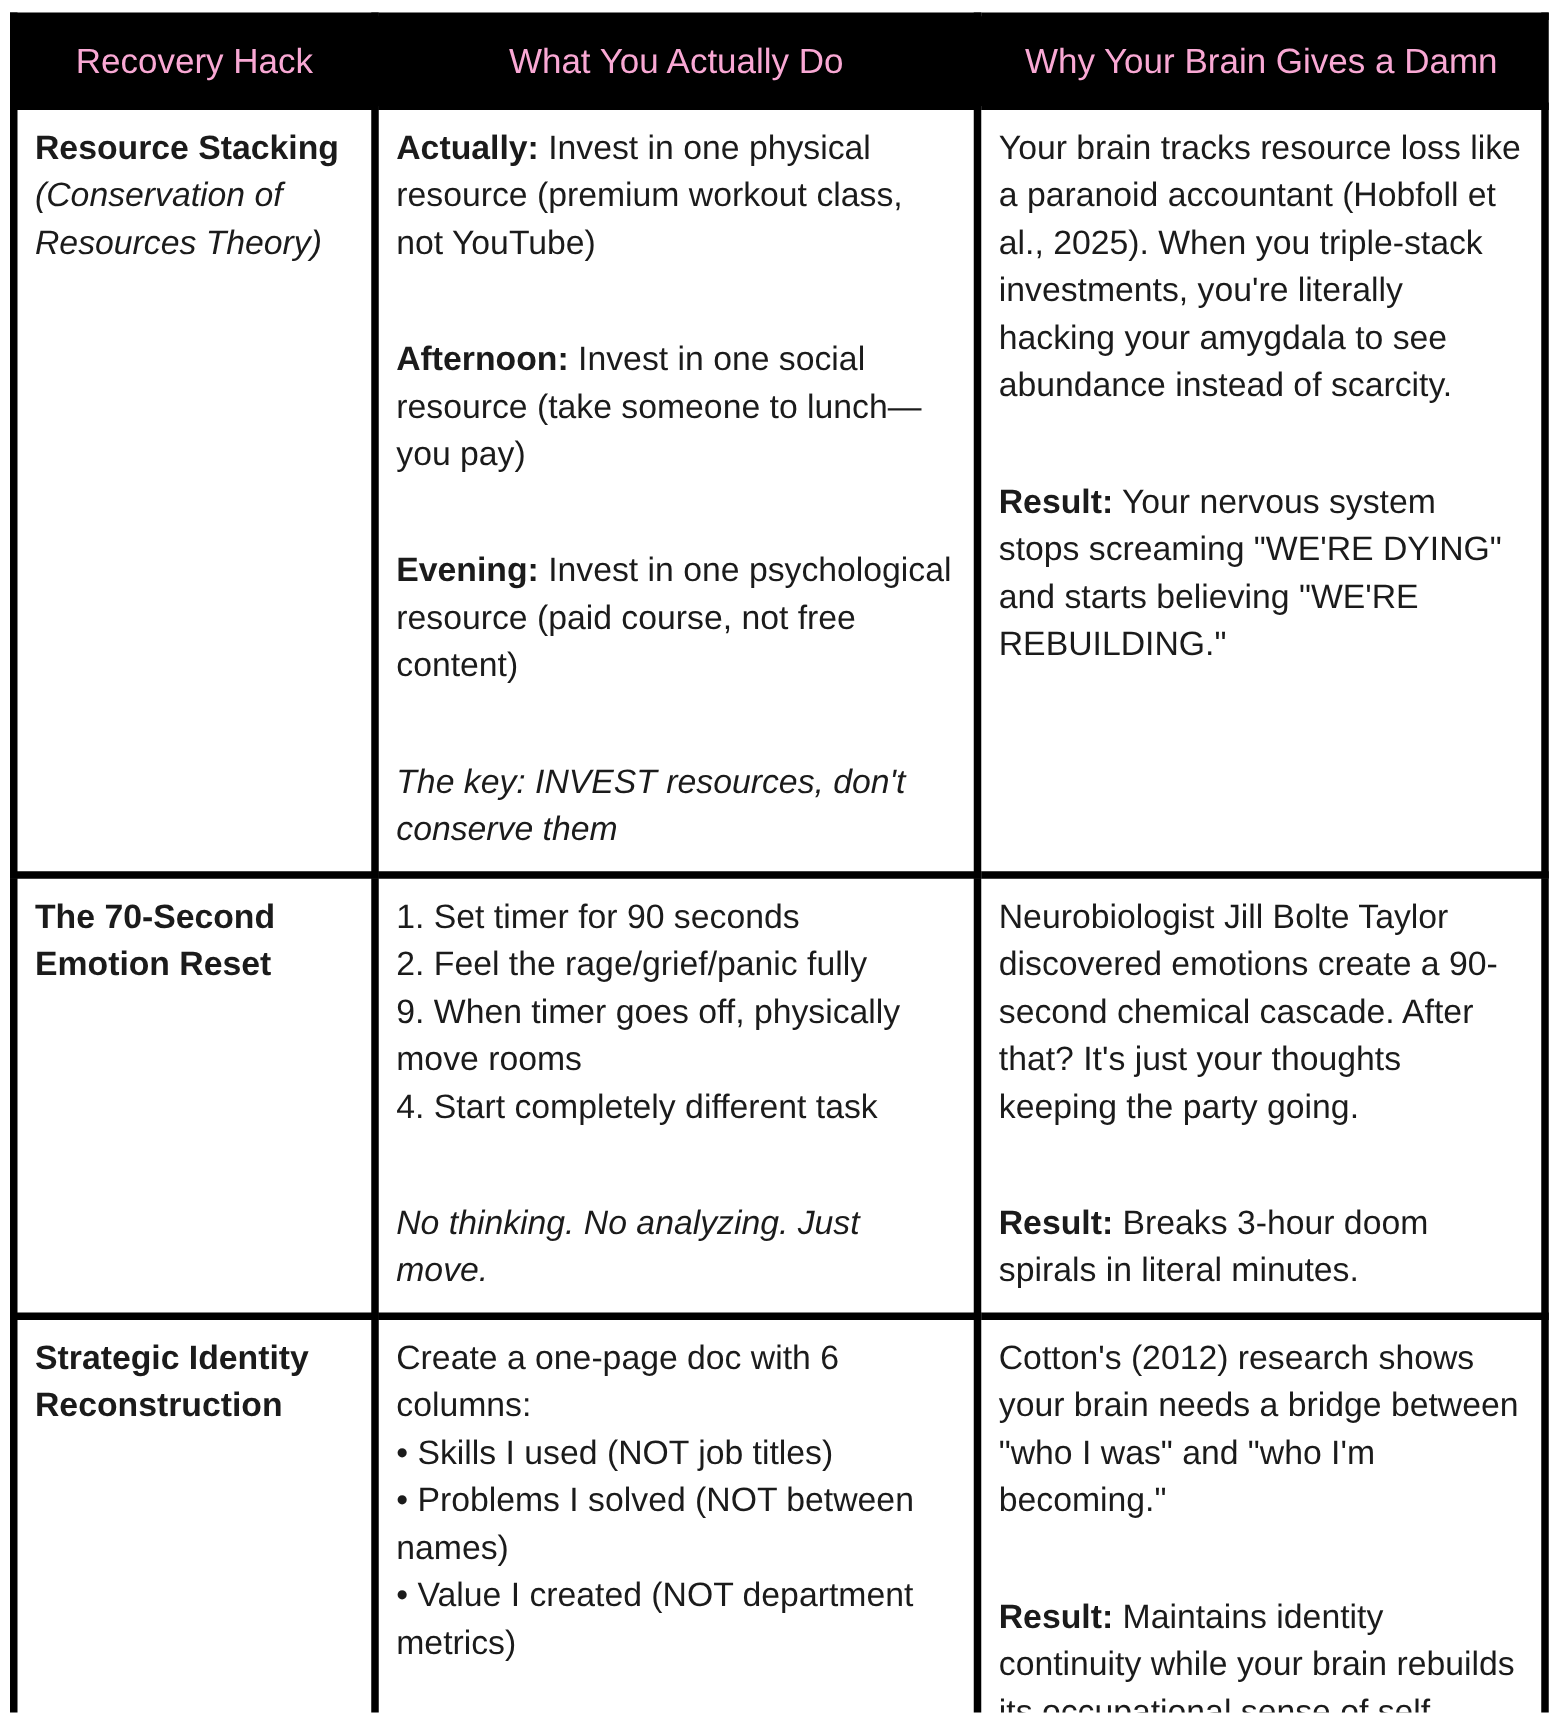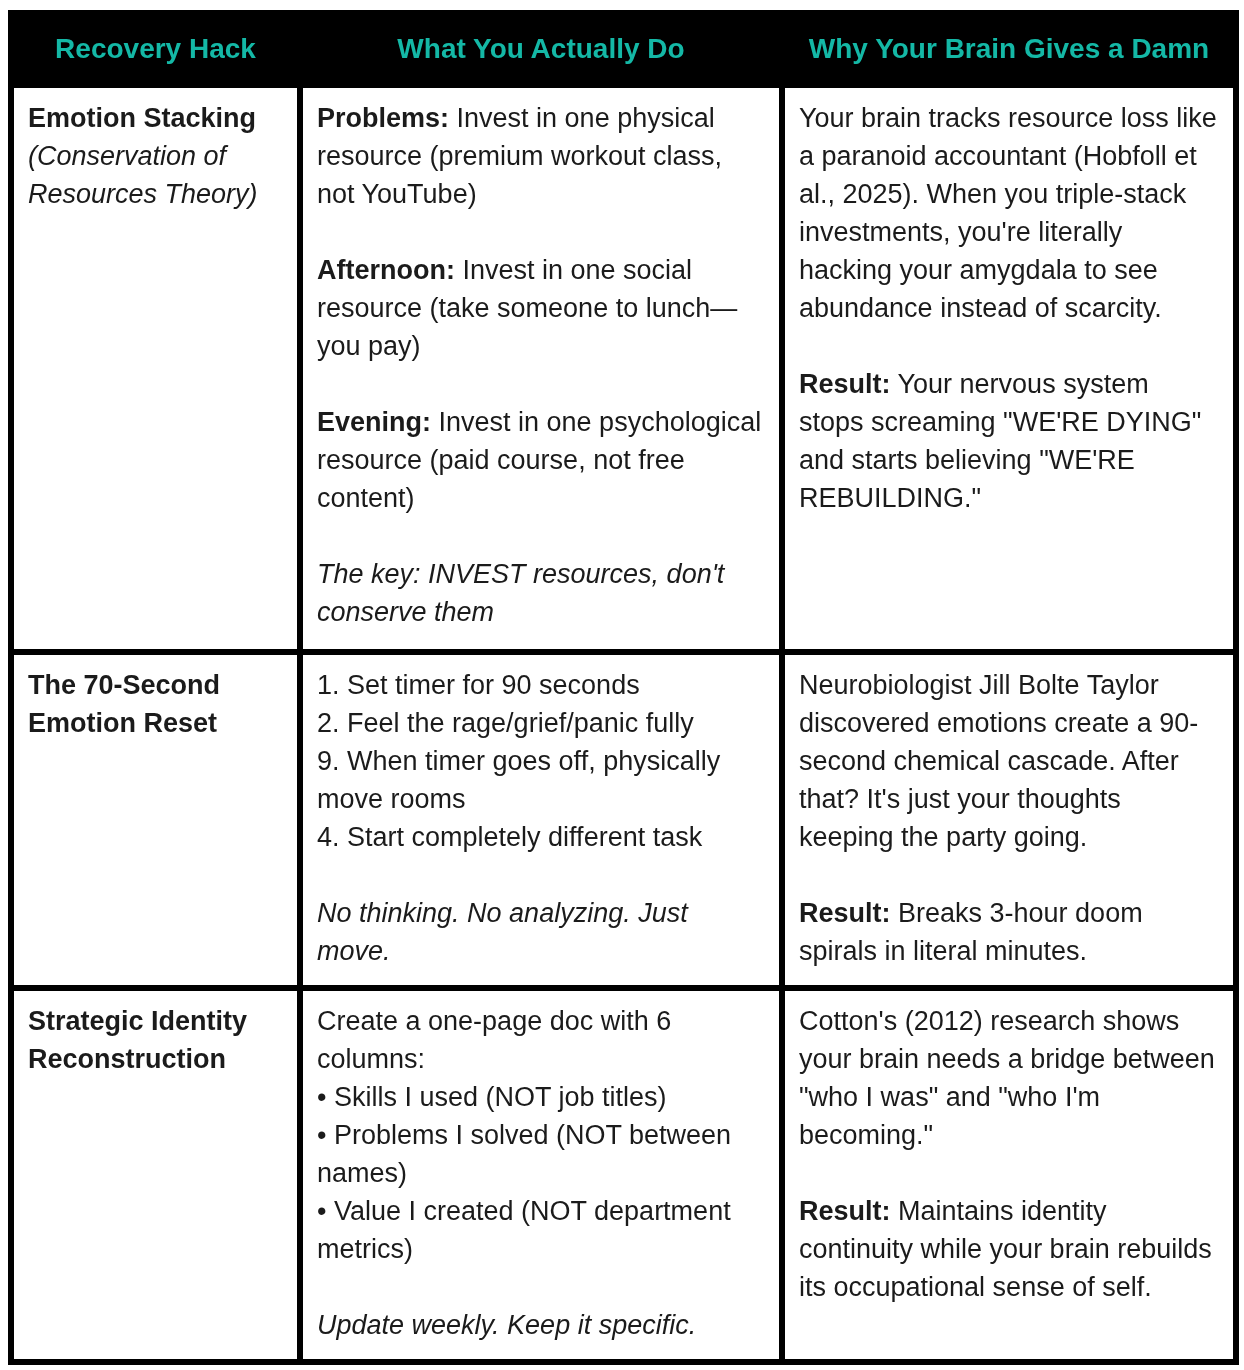--- a/index.html
+++ b/index.html
@@ -12,43 +12,43 @@
   body { height: 1370px; overflow: hidden; }
   table.hacks {
     border-collapse: collapse;
     table-layout: fixed;
     width: 1225px;
     margin: 10px auto 0 8px;
   }
   th, td { border: 6px solid #000000; }
   th {
     background: #000000;
-    color: #14b8a6;
-    font-weight: 700;
+    color: #f9a8d4;
+    font-weight: 400;
     font-size: 28px;
     line-height: 38px;
     padding: 14px 6px;
     text-align: center;
     vertical-align: middle;
   }
   td {
     vertical-align: top;
     padding: 11px 14px 15px 14px;
     font-size: 27px;
     line-height: 38px;
     background: #ffffff;
   }
   col.c1 { width: 289px; }
   col.c2 { width: 482px; }
   col.c3 { width: 454px; }
   tr.r1 { height: 567px; }
   tr.r2 { height: 325px; }
   tr.r3 { height: 371px; }
   p { margin: 0; }
-  .gap { margin-top: 38px; }
+  .gap { margin-top: 55px; }
   .b { font-weight: 700; }
   .i { font-style: italic; }
 </style>
 </head>
 <body>
 
 <table class="hacks">
   <colgroup>
       <col class="c1">
       <col class="c2">
@@ -58,25 +58,25 @@
     <tr>
       <th>Recovery Hack</th>
       <th>What You Actually Do</th>
       <th>Why Your Brain Gives a Damn</th>
     </tr>
   </thead>
   <tbody>
 
     <tr class="r1">
       <td>
-        <p class="b">Emotion Stacking</p>
+        <p class="b">Resource Stacking</p>
         <p class="i">(Conservation of Resources Theory)</p>
       </td>
       <td>
-        <p><span class="b">Problems:</span><span> Invest in one physical resource (premium workout class, not YouTube)</span></p>
+        <p><span class="b">Actually:</span><span> Invest in one physical resource (premium workout class, not YouTube)</span></p>
         <p class="gap"><span class="b">Afternoon:</span><span> Invest in one social resource (take someone to lunch—you pay)</span></p>
         <p class="gap"><span class="b">Evening:</span><span> Invest in one psychological resource (paid course, not free content)</span></p>
         <p class="gap i">The key: INVEST resources, don't conserve them</p>
       </td>
       <td>
         <p>Your brain tracks resource loss like a paranoid accountant (Hobfoll et al., 2025). When you triple-stack investments, you're literally hacking your amygdala to see abundance instead of scarcity.</p>
         <p class="gap"><span class="b">Result:</span><span> Your nervous system stops screaming "WE'RE DYING" and starts believing "WE'RE REBUILDING."</span></p>
       </td>
     </tr>
 

